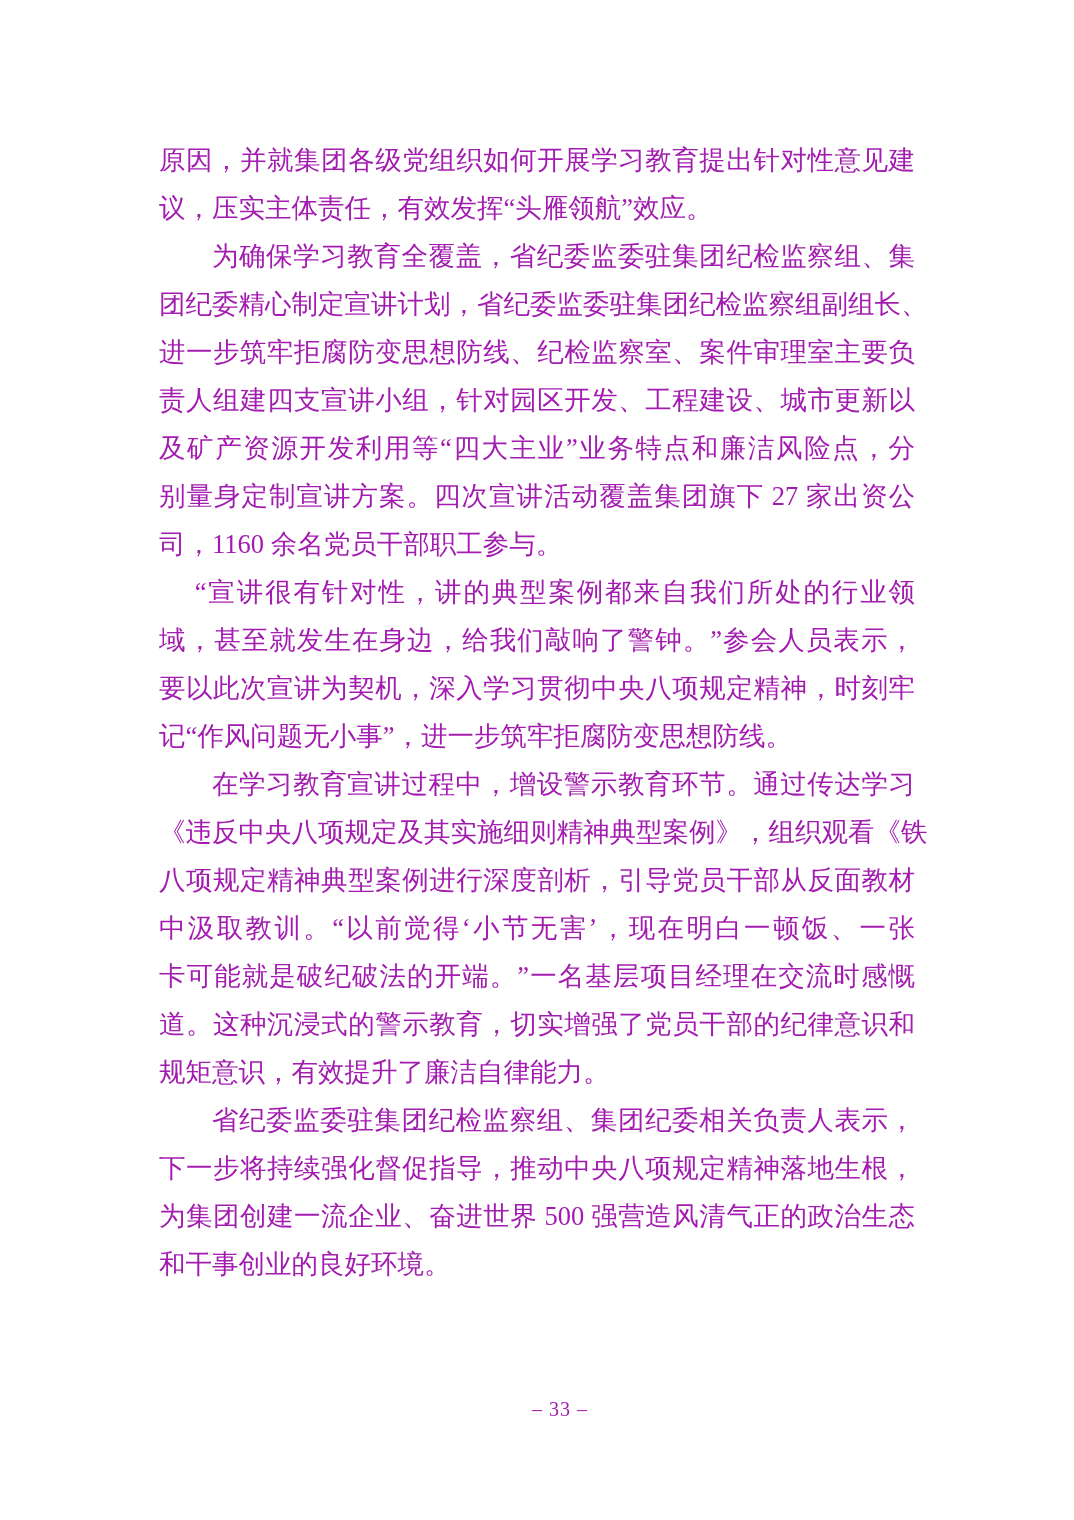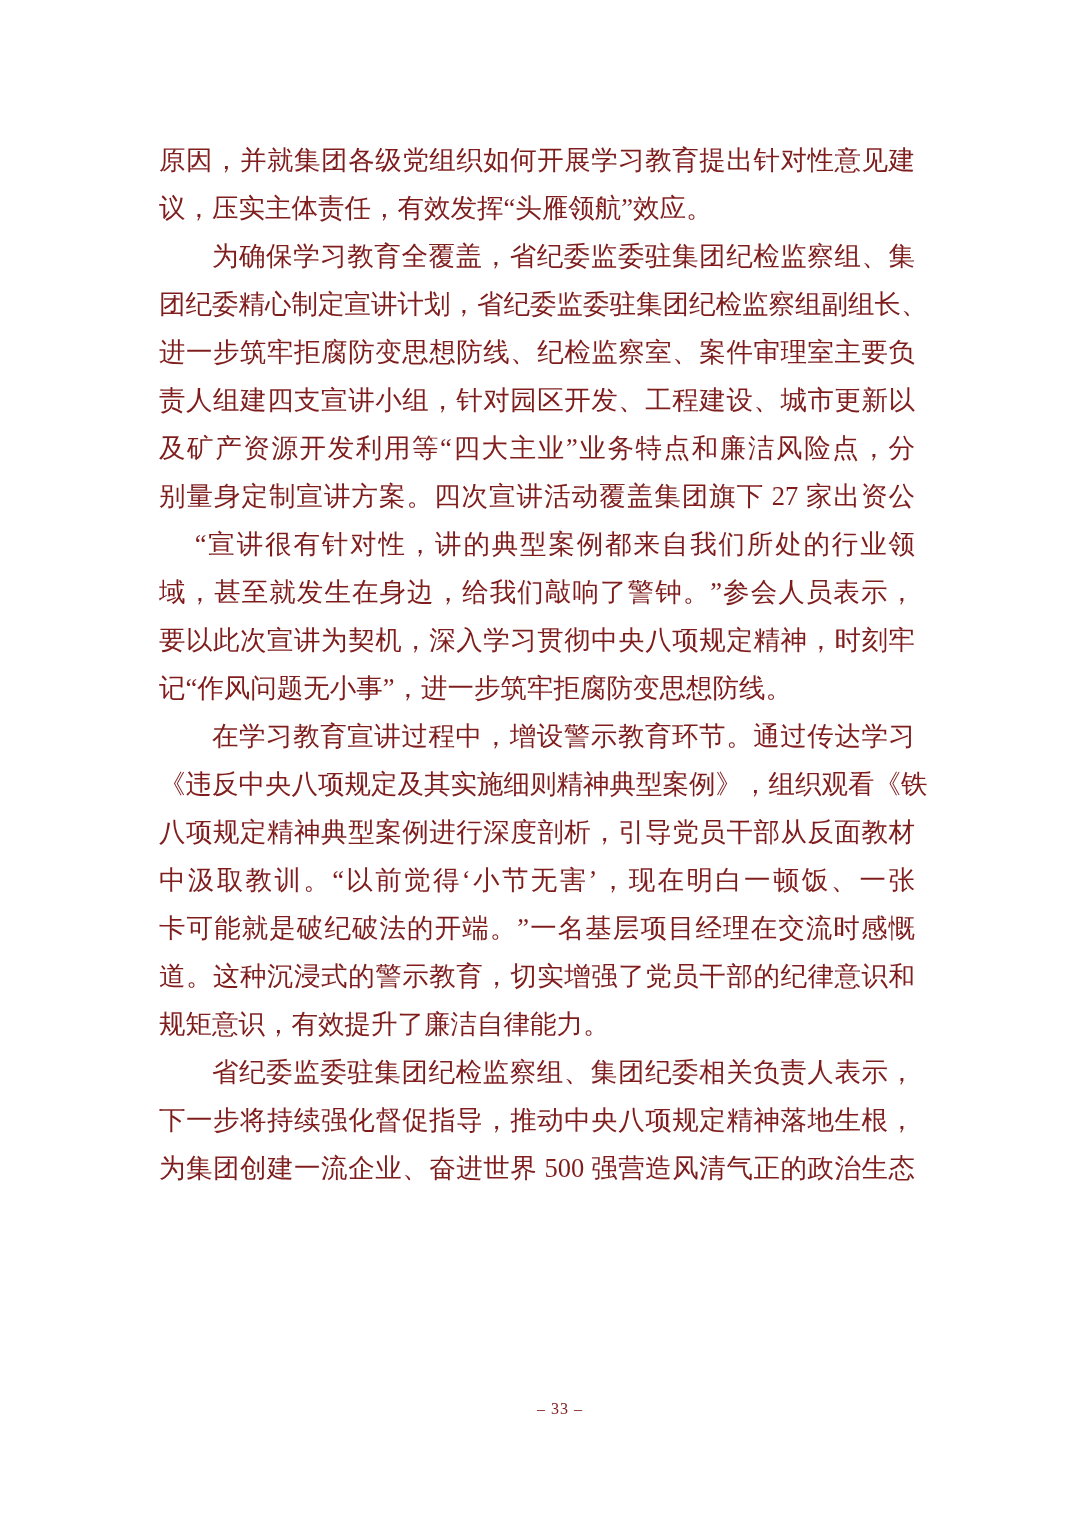--- a/index.html
+++ b/index.html
@@ -7,21 +7,21 @@
     padding: 0;
     background: #ffffff;
   }
   .page {
     position: relative;
     width: 1074px;
     height: 1520px;
     background: #ffffff;
     overflow: hidden;
     font-family: "Liberation Serif", "DejaVu Serif", serif;
-    color: #7f1d1d;
+    color: #a21caf;
   }
   .text-block {
     position: absolute;
     left: 159px;
     top: 136px;
     width: 756px;
     font-size: 26.5px;
   }
   .line {
     height: 48px;
@@ -34,21 +34,21 @@
   .line.last {
     text-align: center;
     text-align-last: left;
   }
   .page-number {
     position: absolute;
     top: 1392px;
     left: 0;
     width: 100%;
     text-align: center;
-    font-size: 16px;
+    font-size: 20px;
     line-height: 34px;
     letter-spacing: 1px;
   }
   .page-number .num {
     position: relative;
     left: 23px;
   }
 </style>
 </head>
 <body>
@@ -56,31 +56,33 @@
 <div class="page">
   <div class="text-block">
       <div class="line">原因，并就集团各级党组织如何开展学习教育提出针对性意见建</div>
       <div class="line last">议，压实主体责任，有效发挥“头雁领航”效应。</div>
       <div class="line" style="text-indent: 2em;">为确保学习教育全覆盖，省纪委监委驻集团纪检监察组、集</div>
       <div class="line">团纪委精心制定宣讲计划，省纪委监委驻集团纪检监察组副组长、</div>
       <div class="line">进一步筑牢拒腐防变思想防线、纪检监察室、案件审理室主要负</div>
       <div class="line">责人组建四支宣讲小组，针对园区开发、工程建设、城市更新以</div>
       <div class="line">及矿产资源开发利用等“四大主业”业务特点和廉洁风险点，分</div>
       <div class="line">别量身定制宣讲方案。四次宣讲活动覆盖集团旗下 27 家出资公</div>
+      <div class="line last">司，1160 余名党员干部职工参与。</div>
       <div class="line" style="text-indent: 1.35em;">“宣讲很有针对性，讲的典型案例都来自我们所处的行业领</div>
       <div class="line">域，甚至就发生在身边，给我们敲响了警钟。”参会人员表示，</div>
       <div class="line">要以此次宣讲为契机，深入学习贯彻中央八项规定精神，时刻牢</div>
       <div class="line last">记“作风问题无小事”，进一步筑牢拒腐防变思想防线。</div>
       <div class="line" style="text-indent: 2em;">在学习教育宣讲过程中，增设警示教育环节。通过传达学习</div>
       <div class="line">《违反中央八项规定及其实施细则精神典型案例》，组织观看《铁</div>
       <div class="line">八项规定精神典型案例进行深度剖析，引导党员干部从反面教材</div>
       <div class="line">中汲取教训。“以前觉得‘小节无害’，现在明白一顿饭、一张</div>
       <div class="line">卡可能就是破纪破法的开端。”一名基层项目经理在交流时感慨</div>
       <div class="line">道。这种沉浸式的警示教育，切实增强了党员干部的纪律意识和</div>
       <div class="line last">规矩意识，有效提升了廉洁自律能力。</div>
       <div class="line" style="text-indent: 2em;">省纪委监委驻集团纪检监察组、集团纪委相关负责人表示，</div>
       <div class="line">下一步将持续强化督促指导，推动中央八项规定精神落地生根，</div>
       <div class="line">为集团创建一流企业、奋进世界 500 强营造风清气正的政治生态</div>
+      <div class="line last">和干事创业的良好环境。</div>
     </div>
   <div class="page-number">
     <span class="num">– 33 –</span>
   </div>
 </div>
 
 </body></html>

